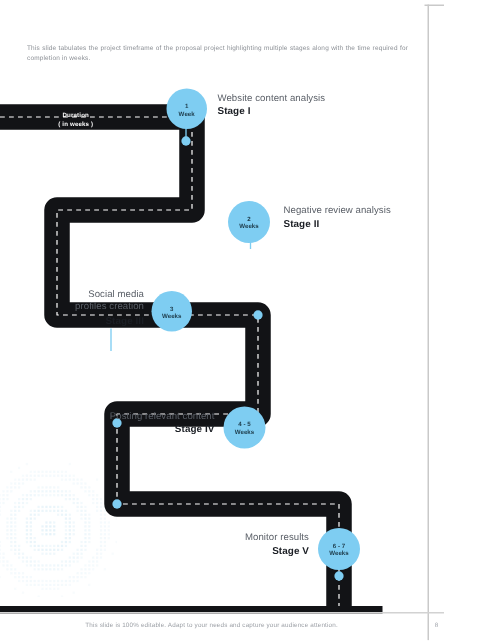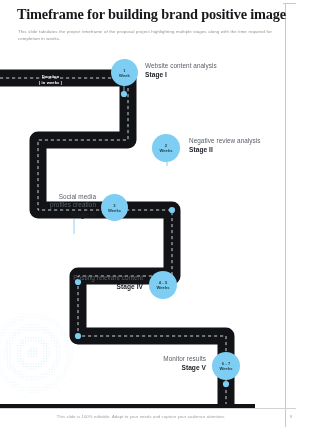--- a/index.html
+++ b/index.html
@@ -134,21 +134,20 @@
   }
 </style>
 </head>
 <body>
 
 <div id="slide">
 
   <div class="rule-top"></div>
   <div class="rule-right"></div>
 
-  <div class="title">Timeframe for building brand positive image</div>
   <div class="subtitle">This slide tabulates the project timeframe of the proposal project highlighting multiple stages along with the time required for completion in weeks.</div>
 
   <svg class="dots" viewBox="0 0 92 92">
     <g id="dotfield" fill="#bfe0f0">
         <rect x="31.20" y="2.60" width="1.5" height="1.5" opacity="0.181"></rect>
         <rect x="59.80" y="2.60" width="1.5" height="1.5" opacity="0.182"></rect>
         <rect x="26.00" y="5.20" width="1.5" height="1.5" opacity="0.183"></rect>
         <rect x="20.80" y="7.80" width="1.5" height="1.5" opacity="0.181"></rect>
         <rect x="33.80" y="7.80" width="1.5" height="1.5" opacity="0.209"></rect>
         <rect x="36.40" y="7.80" width="1.5" height="1.5" opacity="0.230"></rect>

